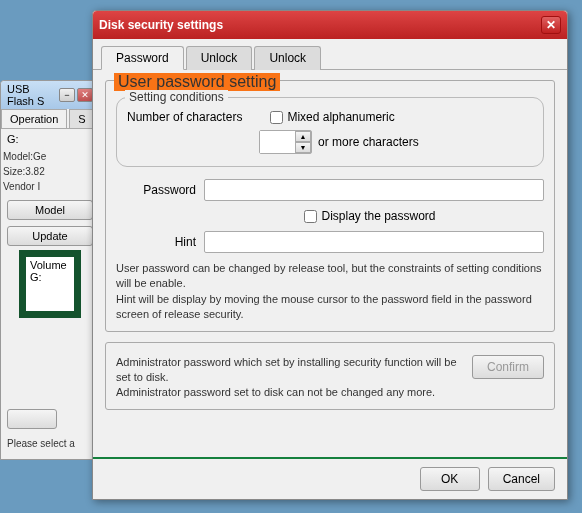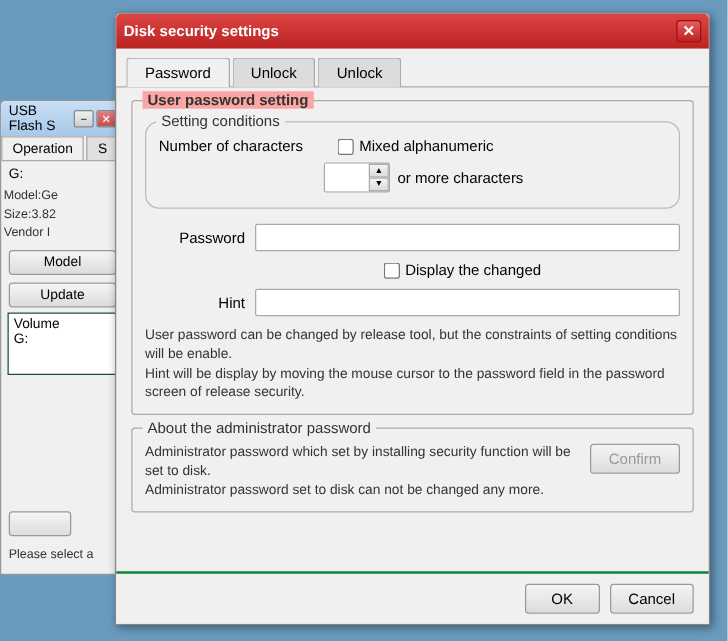--- a/index.html
+++ b/index.html
@@ -76,24 +76,24 @@
       font-size: 11px;
       background: linear-gradient(to bottom, #f5f5f5, #dcdcdc);
       border: 1px solid #999;
       border-radius: 3px;
       cursor: pointer;
       display: block;
       width: calc(100% - 12px);
       text-align: center;
     }
     .bg-volume-box {
-      margin: 4px 5px;
-      border: 1px solid #14532d;
+      margin: 4px 18px;
+      border: 7px solid #14532d;
       background: white;
-      height: 50px;
+      height: 68px;
       font-size: 11px;
       padding: 2px 4px;
     }
     .bg-select-text {
       position: absolute;
       bottom: 10px;
       left: 6px;
       font-size: 10px;
       color: #333;
     }
@@ -205,25 +205,24 @@
       border: 1px solid #aaa;
       border-radius: 3px;
       margin-bottom: 10px;
       padding: 8px 10px;
       position: relative;
     }
     .group-label {
       position: absolute;
       top: -8px;
       left: 8px;
-      background: #fca5a5;
+      background: #f97316;
       padding: 0 4px;
-      font-size: 12px;
-      color: #333;
-      font-weight: bold;
+      font-size: 16px;
+      color: #333;
     }
 
     
     .inner-group {
       border: 1px solid #bbb;
       border-radius: 11px;
       margin-top: 8px;
       padding: 8px 10px;
       position: relative;
     }
@@ -486,33 +485,32 @@
         </div>
       </div>
 
       <div class="field-row" style="margin-top:12px;">
         <span class="field-label">Password</span>
         <input class="text-input" type="text" value="" style="">
       </div>
 
       <div class="checkbox-row">
         <input type="checkbox" style="">
-        <span class="checkbox-label">Display the changed</span>
+        <span class="checkbox-label">Display the password</span>
       </div>
 
       <div class="field-row">
         <span class="field-label">Hint</span>
         <input class="text-input" type="text" style="">
       </div>
 
       <div class="desc-text">User password can be changed by release tool, but the constraints of setting conditions will be enable.<br>Hint will be display by moving the mouse cursor to the password field in the password screen of release security.</div>
     </div>
 
     <div class="admin-group">
-      <span class="admin-group-label">About the administrator password</span>
       <div class="admin-text">Administrator password which set by installing security function will be set to disk.<br>Administrator password set to disk can not be changed any more.</div>
       <button class="confirm-btn">Confirm</button>
     </div>
 
   </div>
 
   <div class="dialog-buttons">
     <button class="btn-ok">OK</button>
     <button class="btn-cancel">Cancel</button>
   </div>

